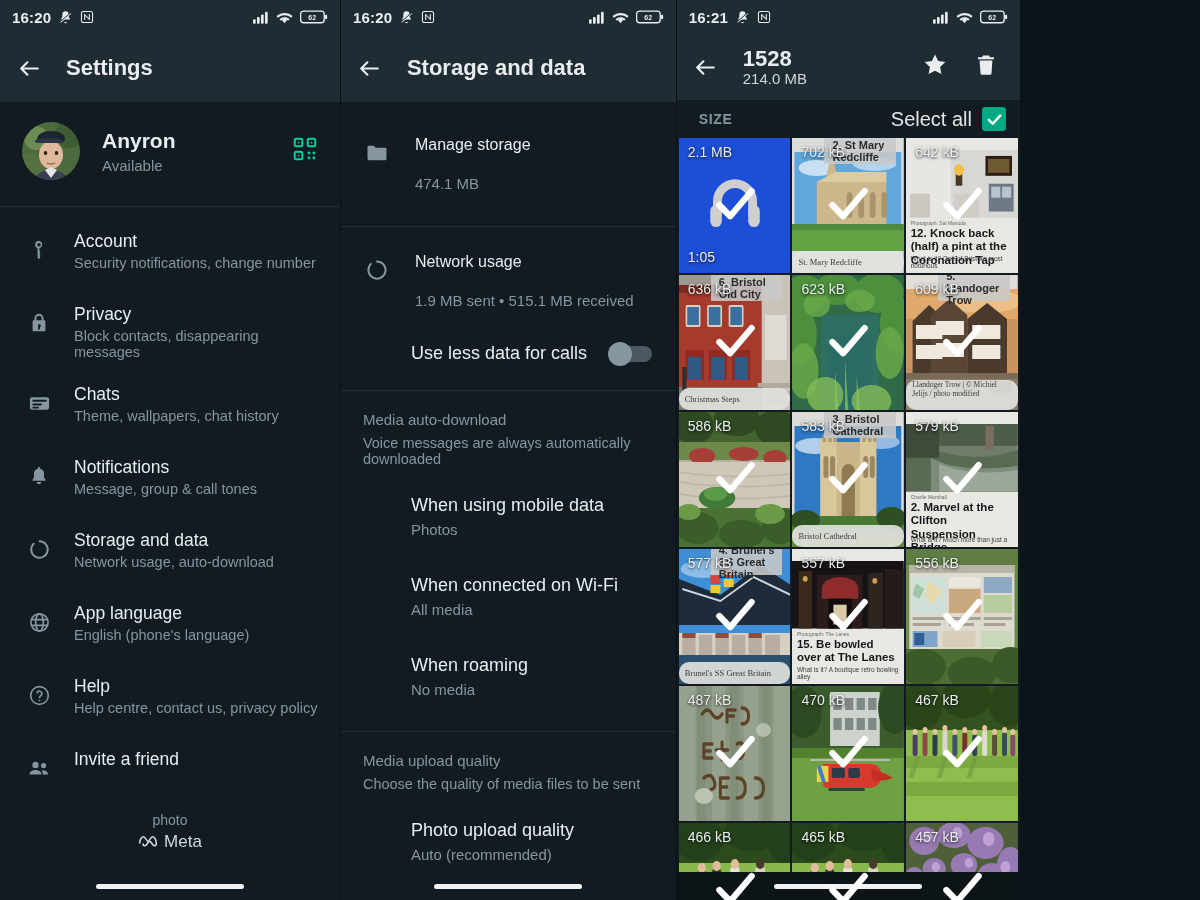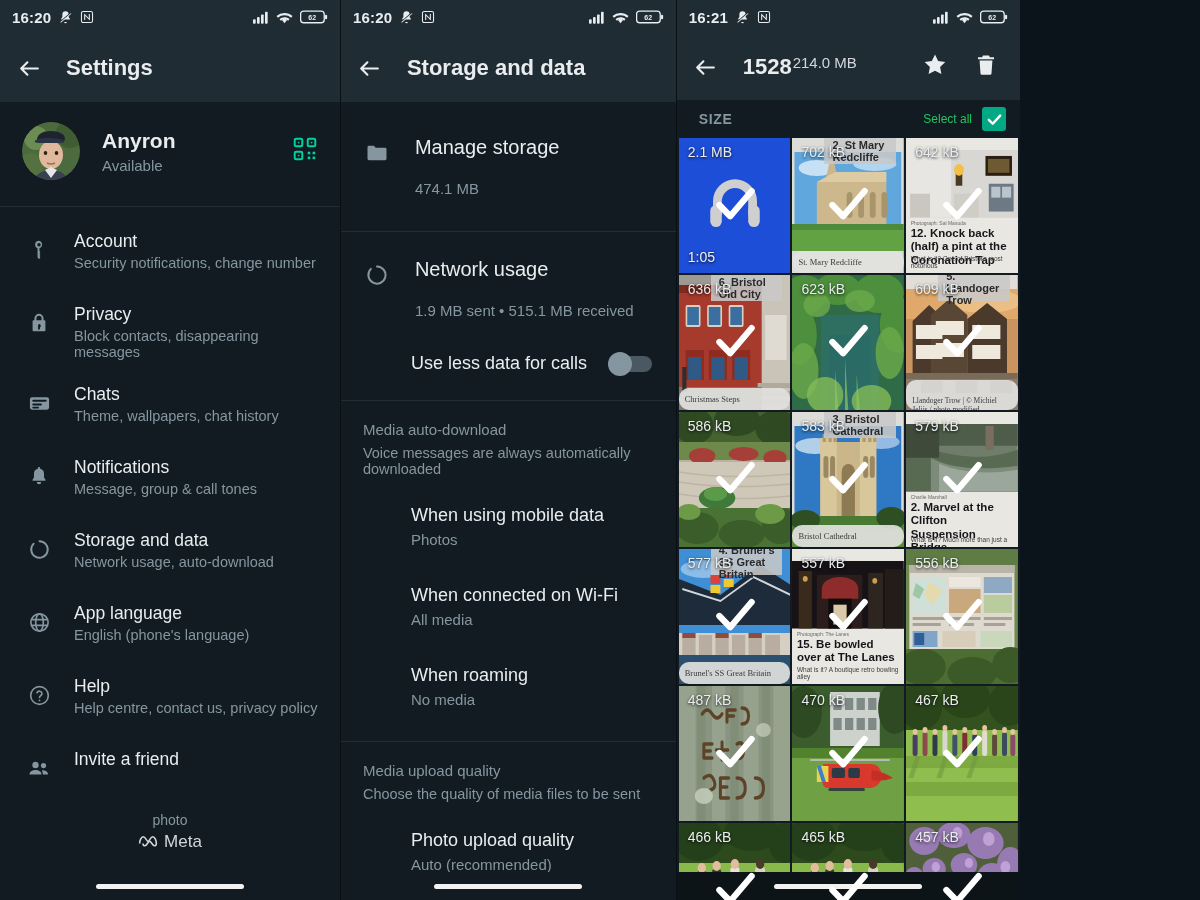--- a/index.html
+++ b/index.html
@@ -28,21 +28,21 @@
   .icon-svg { display: block; }
 
   
   .appbar {
     height: 68px; background: #202c33;
     display: flex; align-items: center; padding: 0 14px; gap: 22px;
   }
   .appbar.tall { height: 66px; }
   .back-btn { width: 30px; height: 30px; display: flex; align-items: center; justify-content: center; cursor: pointer; }
   .appbar-title { color: #e9edef; font-size: 22px; font-weight: bold; }
-  .appbar-titlegroup { display: flex; flex-direction: row; gap: 1px; }
+  .appbar-titlegroup { display: flex; flex-direction: column; gap: 1px; }
   .appbar-count { color: #e9edef; font-size: 22px; font-weight: bold; line-height: 1.05; }
   .appbar-sub { color: #d1d7db; font-size: 15px; line-height: 1.1; }
   .appbar-actions { margin-left: auto; display: flex; align-items: center; gap: 26px; padding-right: 8px; }
 
   
   .profile-row {
     display: flex; align-items: center; gap: 22px;
     padding: 20px 22px 26px 22px;
     border-bottom: 1px solid #222d34;
   }
@@ -75,21 +75,21 @@
   .from-label { color: #8696a0; font-size: 14px; }
   .meta-logo { display: flex; align-items: center; gap: 6px; color: #d1d7db; font-size: 17px; }
 
   
   .storage-item {
     display: flex; align-items: flex-start; gap: 24px;
     padding: 20px 20px 20px 22px; cursor: pointer;
   }
   .storage-icon { width: 28px; flex: none; padding-top: 5px; display:flex; justify-content:center; }
   .storage-text { display: flex; flex-direction: column; gap: 5px; }
-  .storage-title { color: #e9edef; font-size: 20px; }
+  .storage-title { color: #e9edef; font-size: 16px; }
   .storage-sub { color: #8696a0; font-size: 15px; margin-top: 16px; }
   .divider { height: 1px; background: #222d34; margin: 6px 0 0 0; }
   .toggle-row {
     display: flex; align-items: center; justify-content: space-between;
     padding: 14px 24px 20px 70px; cursor: pointer;
   }
   .toggle-label { color: #e9edef; font-size: 18px; }
   .toggle {
     width: 42px; height: 16px; border-radius: 8px; background: #4a5861;
     position: relative; flex: none;
@@ -106,21 +106,21 @@
   .sub-value { color: #8696a0; font-size: 15px; margin-top: 5px; }
 
   
   .gallery-bar {
     height: 38px; display: flex; align-items: center;
     justify-content: space-between; padding: 0 14px 0 22px;
     background: #111b21;
   }
   .gallery-bar-label { color: #8696a0; font-size: 14px; font-weight: bold; letter-spacing: .7px; }
   .select-all-group { display: flex; align-items: center; gap: 10px; cursor: pointer; }
-  .select-all-label { color: #22c55e; font-size: 12px; }
+  .select-all-label { color: #e5e5e5; font-size: 20px; }
   .checkbox-teal {
     width: 24px; height: 24px; border-radius: 3px;
     display: flex; align-items: center; justify-content: center; flex: none;
   }
   .grid {
     display: grid; grid-template-columns: repeat(3, 1fr);
     gap: 2px; padding: 0 2px;
   }
   .cell {
     position: relative; height: 135px; overflow: hidden;
@@ -789,21 +789,21 @@
             <rect x="0" y="98" width="135" height="37" fill="#7a6a58"></rect>
             <rect x="0" y="104" width="135" height="31" fill="#8d7c67"></rect>
             <g fill="#3f3429">
                 <rect x="18" y="106" width="26" height="12"></rect>
                 <rect x="60" y="106" width="26" height="12"></rect>
                 <rect x="102" y="106" width="26" height="12"></rect>
               </g>
           </svg>
         </span>
         <span class="top-band">5. Llandoger Trow</span>
-        <span class="capt-band" style="height:30px;font-size:7.5px;line-height:1.2;align-items:flex-start;padding-top:16px;padding-right:4px">Llandoger Trow | © Michiel Jelijs / photo modified</span>
+        <span class="capt-band" style="height:30px;font-size:7.5px;line-height:1.2;align-items:flex-start;padding-top:0;padding-right:4px">Llandoger Trow | © Michiel Jelijs / photo modified</span>
         <span class="size-label">609 kB</span>
         <span class="check-mark">
           <svg width="50" height="50" viewBox="0 0 24 24" fill="none" stroke="#ffffff" stroke-width="3" stroke-linecap="round" stroke-linejoin="round">
               <path d="M4.5 12.5l5.2 5.4L20 5.8"></path>
             </svg>
         </span>
       </div>
 
       <div class="cell">
         <span class="sc">

